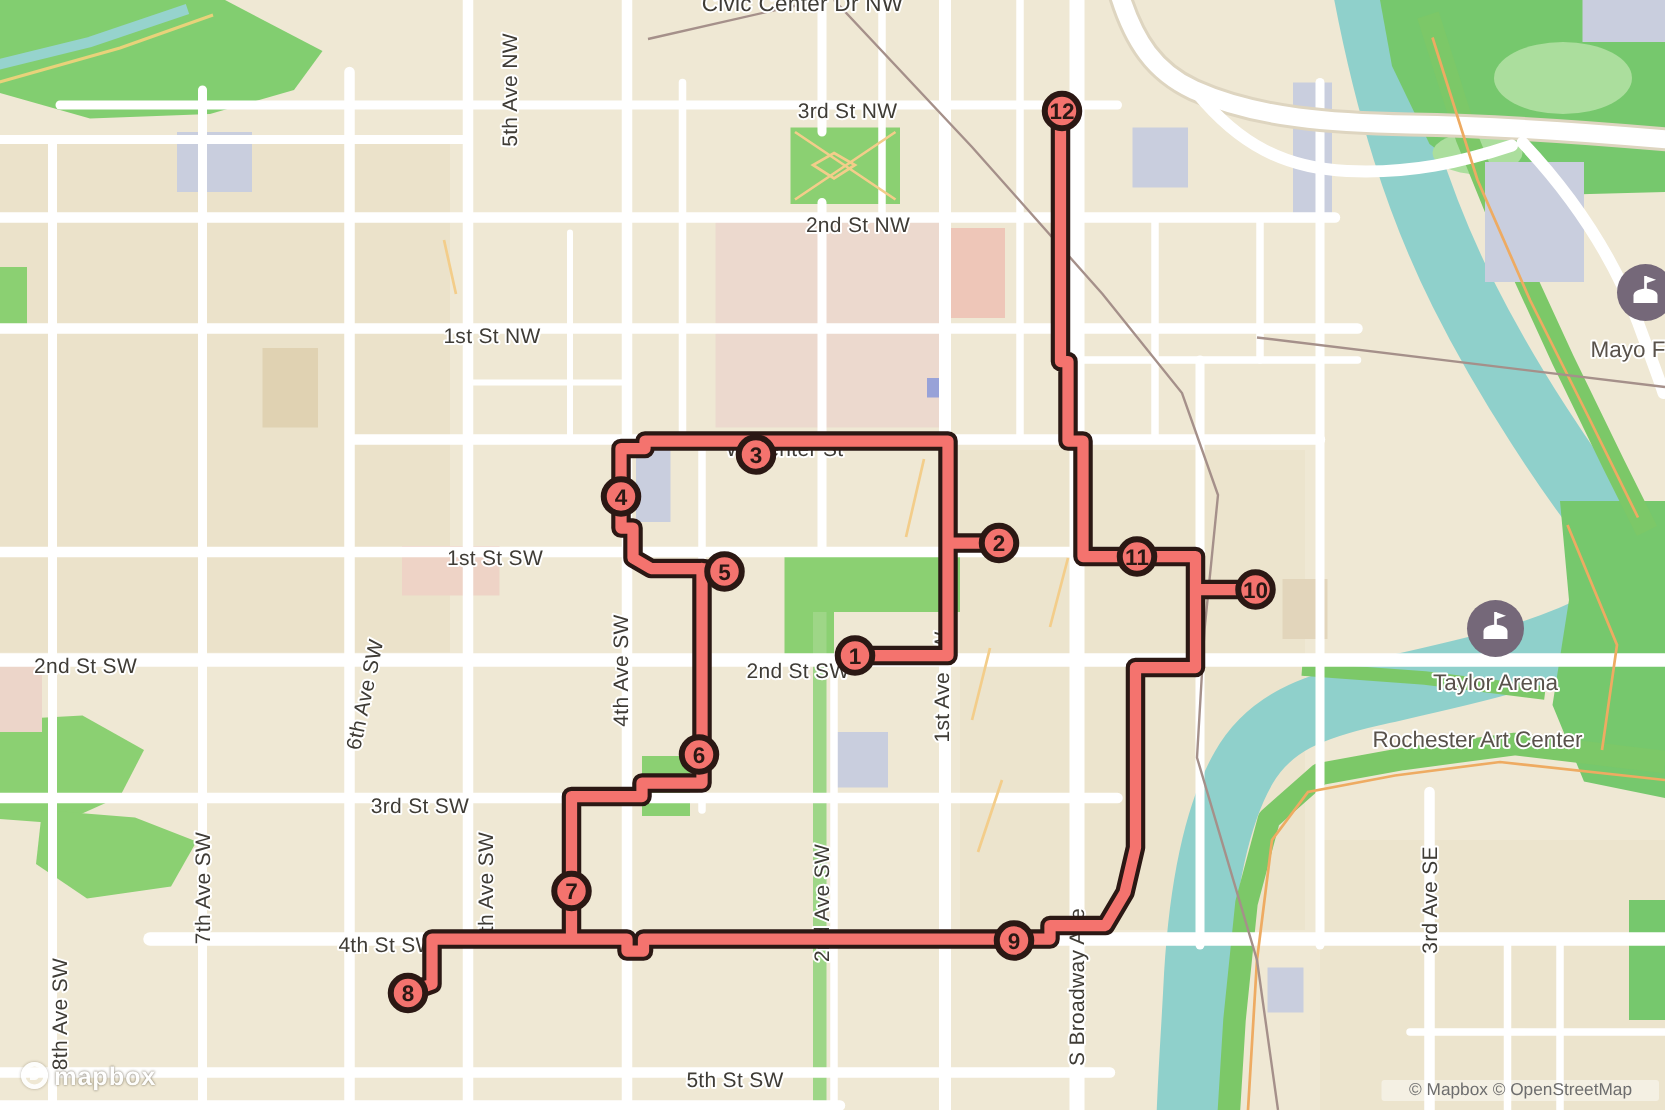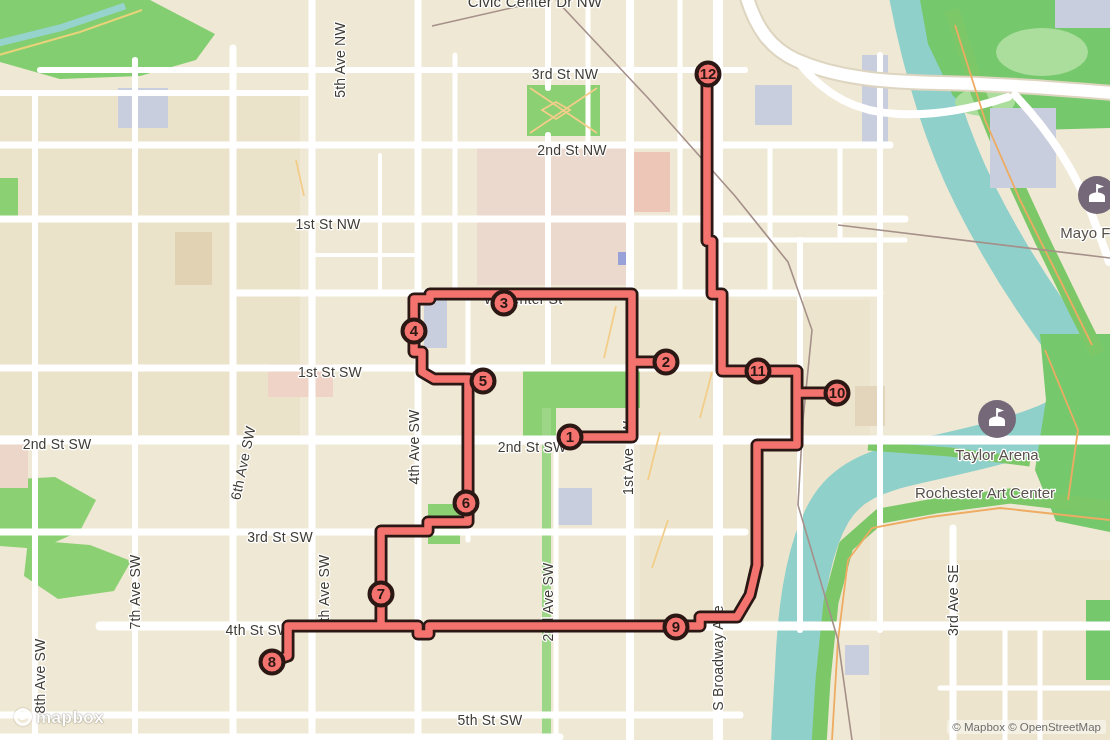--- a/index.html
+++ b/index.html
@@ -16,21 +16,21 @@
     fill:#2b1814;text-anchor:middle;}
   #logo{position:absolute;left:14px;bottom:12px;display:flex;align-items:flex-start;gap:4px;
     color:#fff;opacity:.92;pointer-events:auto;
     text-shadow:0 0 2px rgba(90,80,60,.55),0 0 1px rgba(90,80,60,.7);}
   #logo .mark{width:18px;height:18px;border:3px solid #fff;border-radius:50%;
     box-sizing:border-box;position:relative;box-shadow:0 0 2px rgba(90,80,60,.5);}
   #logo .mark:after{content:"";position:absolute;left:3px;top:3px;width:6px;height:6px;
     background:#fff;border-radius:50% 50% 50% 0;}
   #logo .word{font-size:17px;font-weight:bold;letter-spacing:.5px;}
   #attribution{position:absolute;right:4px;bottom:6px;font-size:11.5px;color:#6e6e6e;
-    background:rgba(255,255,255,.45);padding:1px 5px;border-radius:2px;}
+    background:rgba(255,255,255,.45);padding:1px 18px;border-radius:2px;}
 </style>
 </head>
 <body>
 
 <div id="stage">
   <svg id="map-svg" width="1110" height="740" viewBox="0 0 1110 740">
 
     <rect x="0" y="0" width="1110" height="740" fill="#efe8d4"></rect>
     <g fill="#ebe2ca">
       <rect x="0" y="95" width="300" height="340"></rect>

